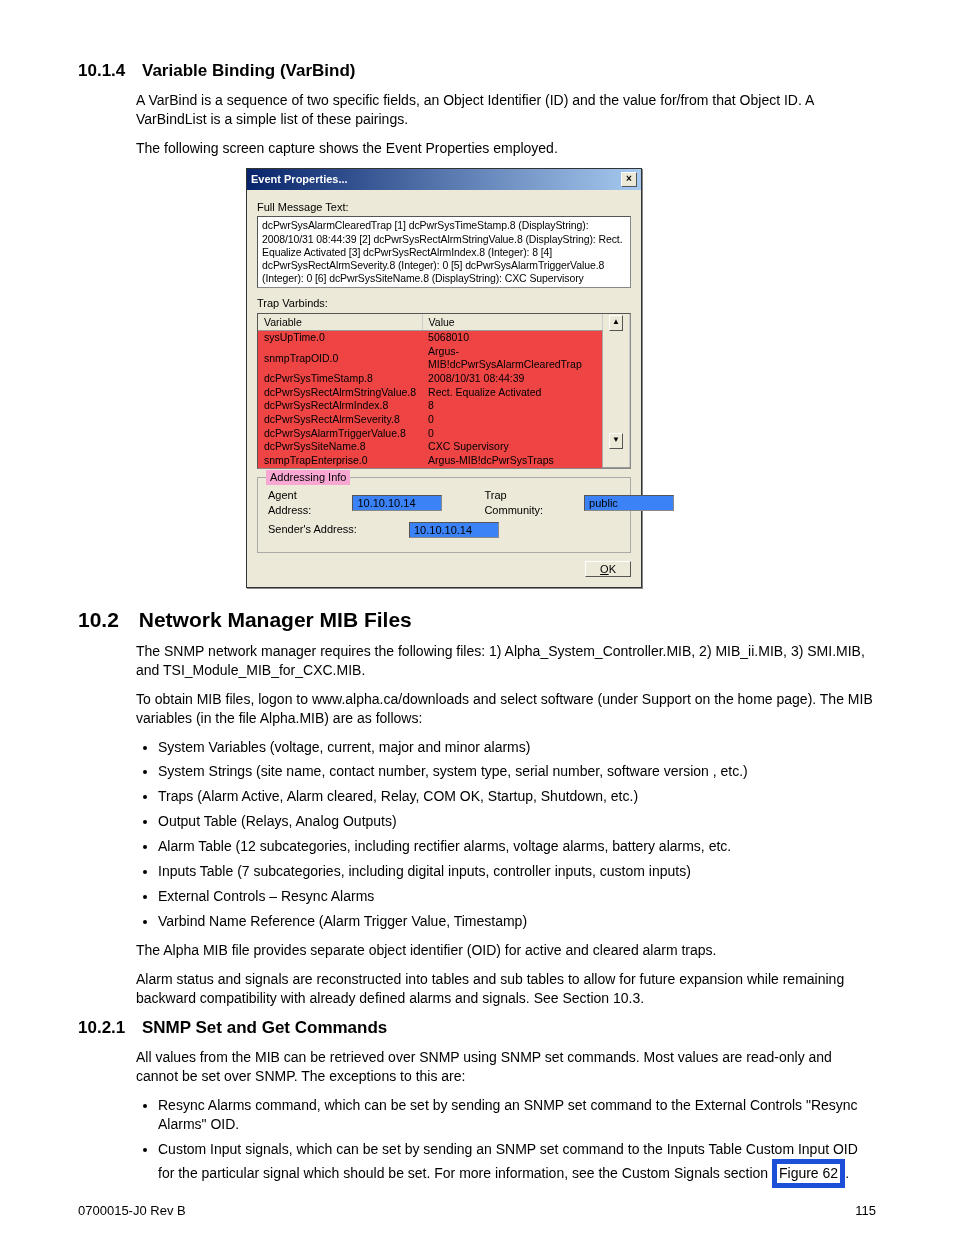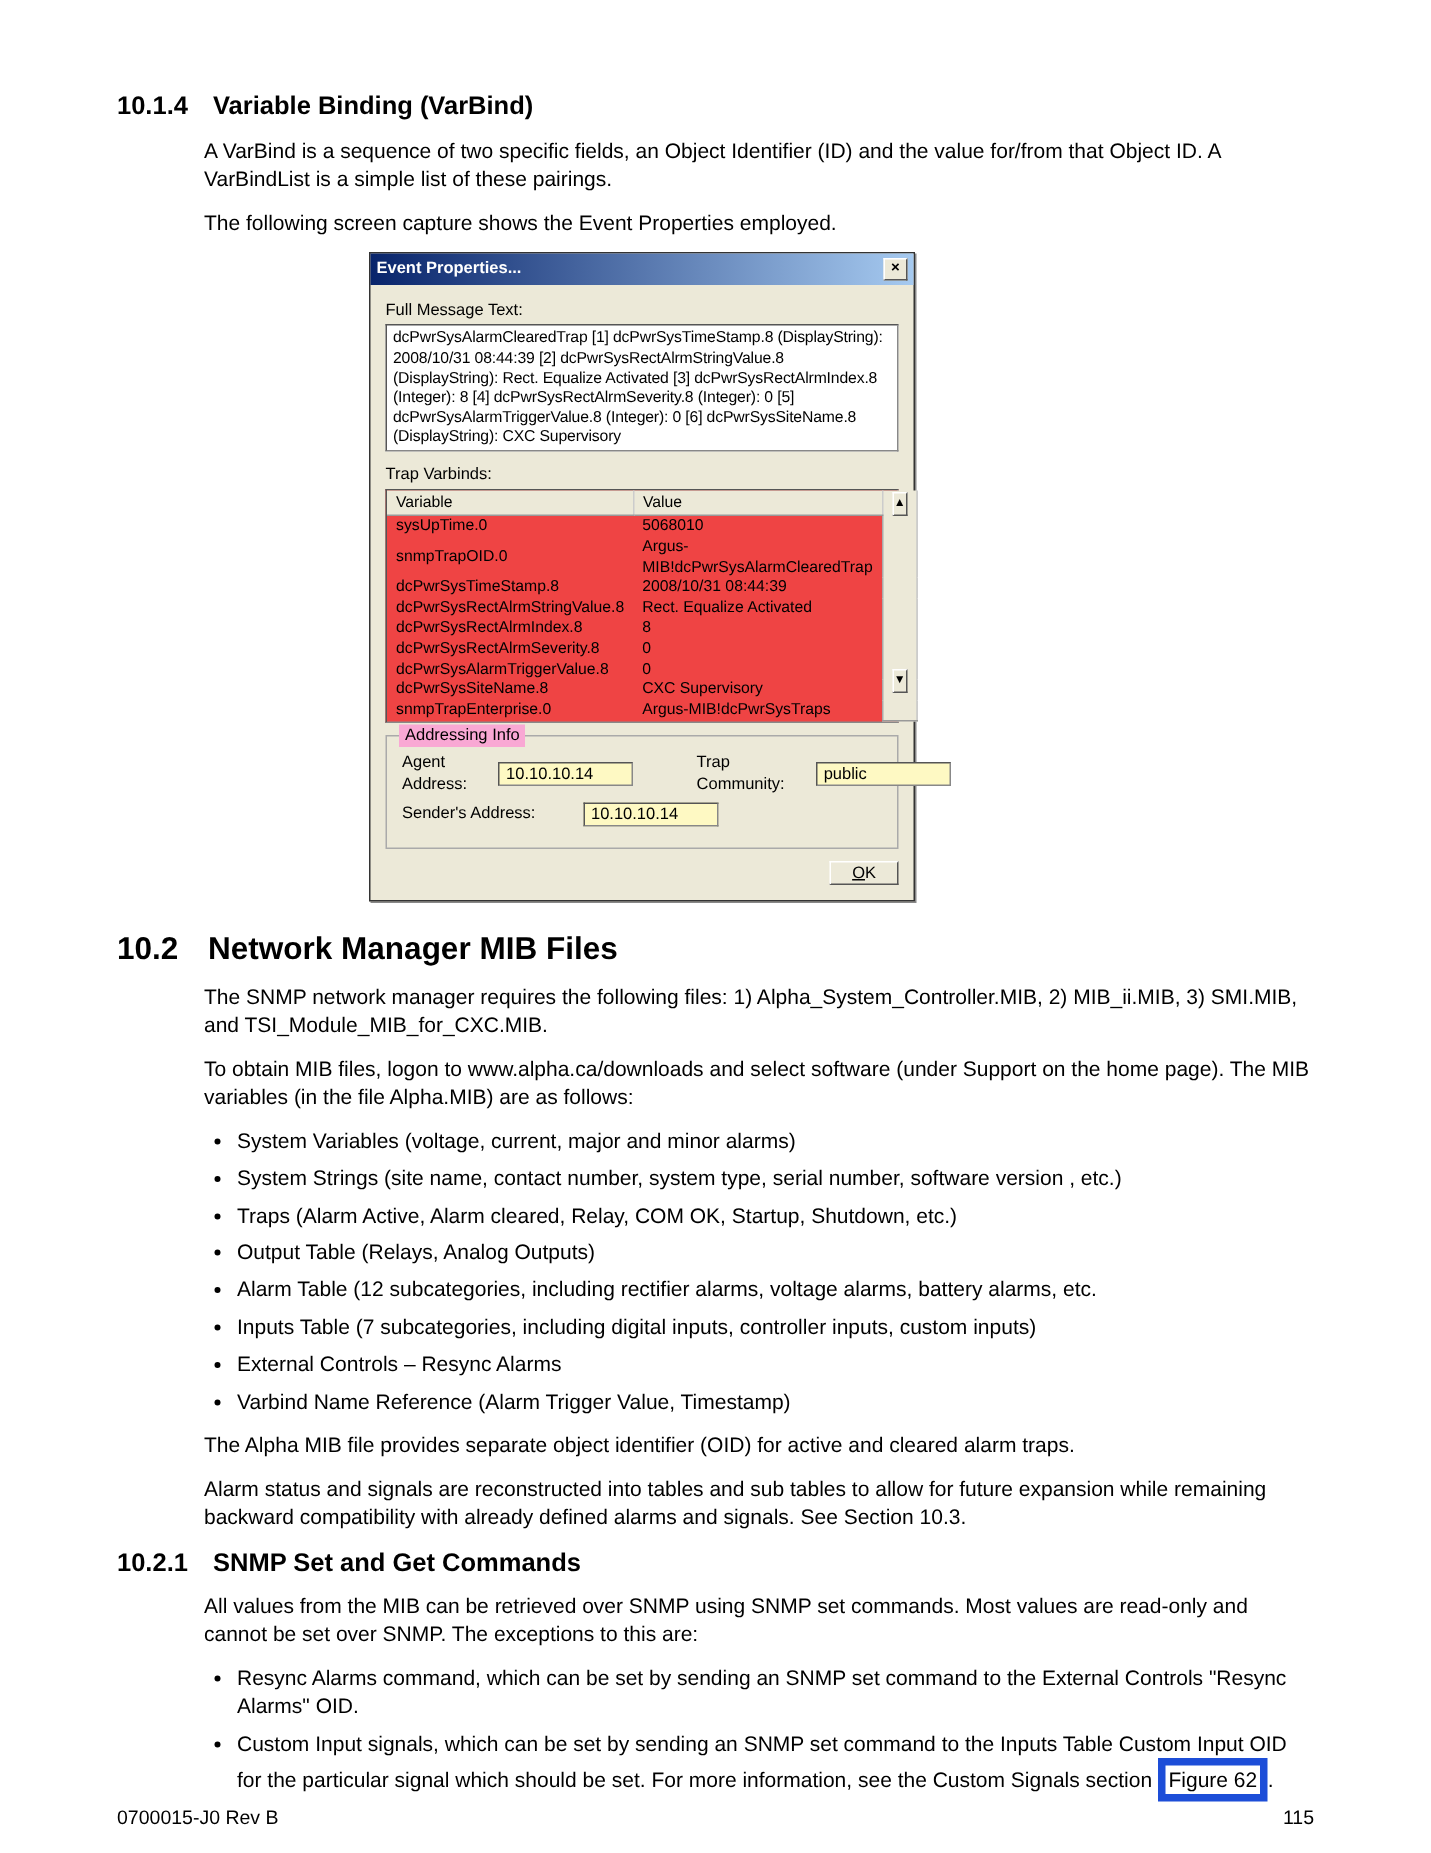--- a/index.html
+++ b/index.html
@@ -36,21 +36,21 @@
   p { margin: 6px 0 10px 0; }
   ul.bullets {
     margin: 6px 0 10px 0;
     padding-left: 22px;
   }
   ul.bullets li { margin: 6px 0; }
 
   
   .figure-wrap {
     margin: 10px 0 4px 110px;
-    width: 364px;
+    width: 396px;
   }
   .dialog {
     border: 1px solid #333;
     background: #ece9d8;
     font-family: Tahoma, Arial, sans-serif;
     font-size: 11px;
     color: #000;
     box-shadow: 1px 1px 0 #888;
   }
   .titlebar {
@@ -137,21 +137,22 @@
   }
   .addr-row { display:flex; align-items:center; margin:4px 0; gap:21px;}
   .addr-row .a-lbl { width: 100px; }
   .addr-row input {
     font-family: Tahoma, Arial, sans-serif;
     font-size: 11px;
     border: 1px solid #888;
     border-top-color:#555; border-left-color:#555;
     padding: 1px 4px;
     width: 80px;
-    background: #fef9c3;
+    background: #3b82f6;
+    margin-left: 20px;
   }
   .ok-row { text-align:right; margin-top:8px; }
   .ok-row button {
     font-family: Tahoma, Arial, sans-serif;
     font-size: 11px;
     padding: 1px 14px;
     background:#ece9d8;
     border:1px solid #555;
     border-top-color:#fff; border-left-color:#fff;
   }
@@ -159,21 +160,21 @@
 
   .fig-caption {
     text-align: center;
     font-size: 12px;
     margin: 6px 0 0 0;
   }
   .fig-caption .bold { font-weight: bold; }
 
   .footer {
     position: absolute;
-    left: 78px; right: 78px; bottom: 30px;
+    left: 78px; right: 78px; bottom: 18px;
     display: flex;
     justify-content: space-between;
     font-size: 13px;
   }
   .link-box {
     border: 5px solid #1d4ed8;
     padding: 0 2px;
     display: inline-block;
   }
 </style>

